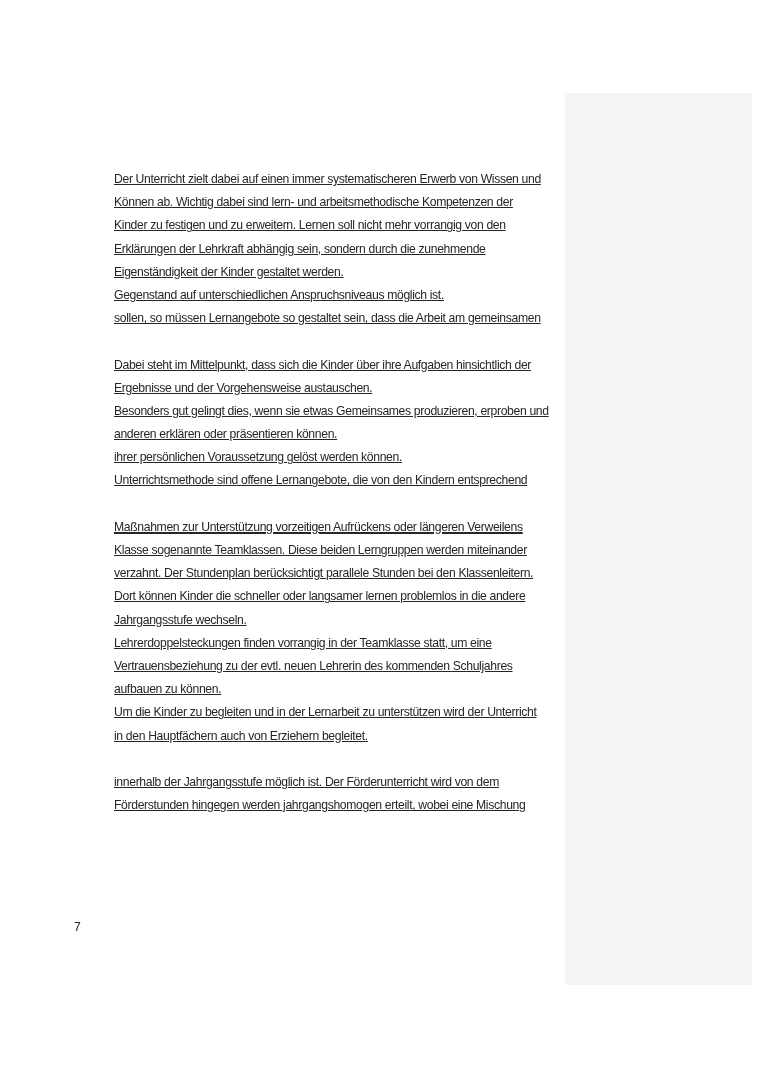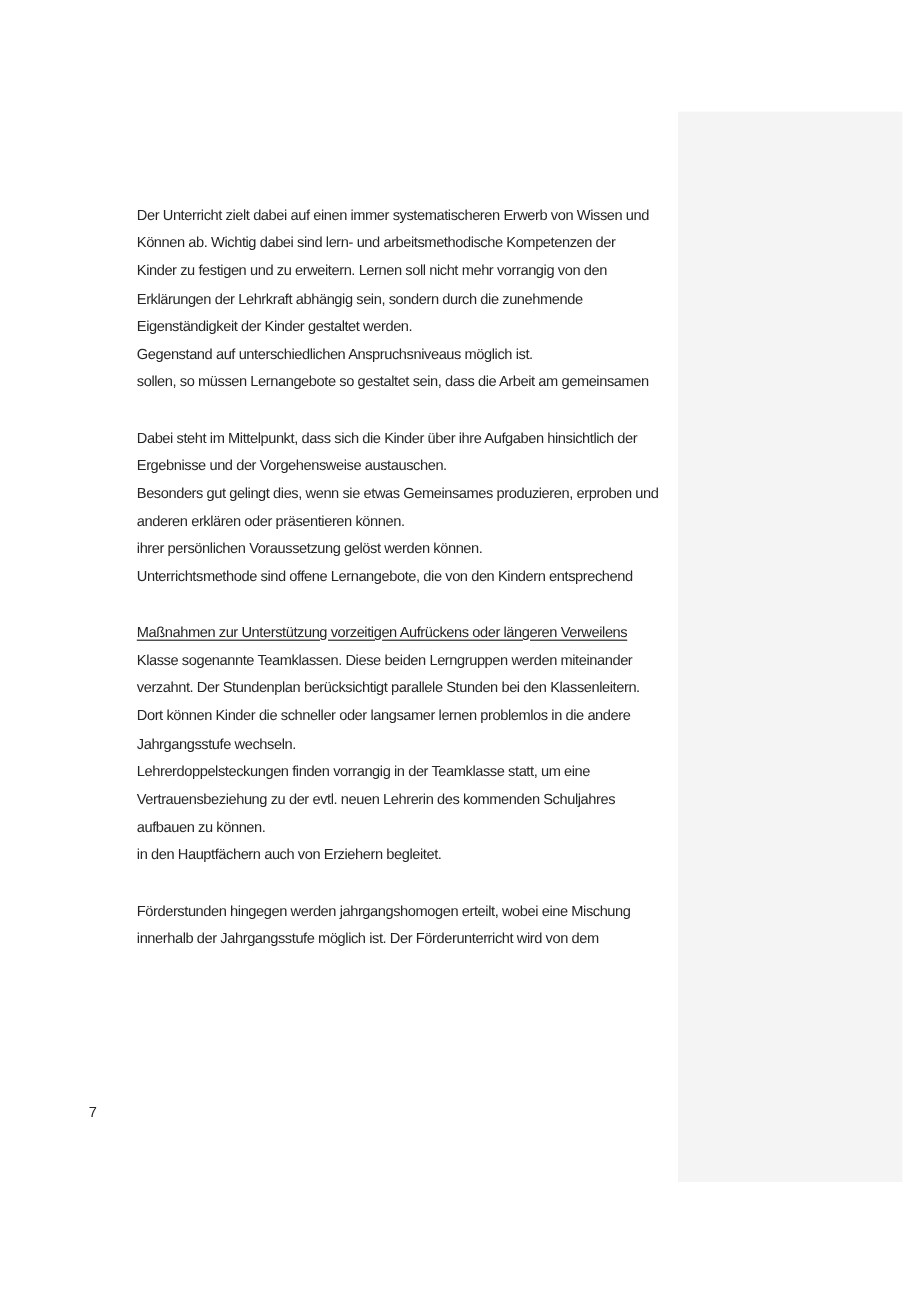--- a/index.html
+++ b/index.html
@@ -22,20 +22,21 @@
     top: 93px;
     width: 187px;
     height: 892px;
     background: var(--panel-bg, #f5f4f4);
   }
   .text-body {
     position: absolute;
     left: 114px;
     top: 168px;
     width: 452px;
+    text-decoration: underline;
   }
   .line {
     white-space: nowrap;
     font-size: 12.2px;
     letter-spacing: -0.35px;
     line-height: 23.2px;
     height: 23.2px;
   }
   .heading .line {
     text-decoration: underline;
@@ -84,22 +85,23 @@
         <div class="line">Maßnahmen zur Unterstützung vorzeitigen Aufrückens oder längeren Verweilens</div>
       </div>
       <div class="para">
         <div class="line">Klasse sogenannte Teamklassen. Diese beiden Lerngruppen werden miteinander</div>
         <div class="line">verzahnt. Der Stundenplan berücksichtigt parallele Stunden bei den Klassenleitern.</div>
         <div class="line">Dort können Kinder die schneller oder langsamer lernen problemlos in die andere</div>
         <div class="line">Jahrgangsstufe wechseln.</div>
         <div class="line">Lehrerdoppelsteckungen finden vorrangig in der Teamklasse statt, um eine</div>
         <div class="line">Vertrauensbeziehung zu der evtl. neuen Lehrerin des kommenden Schuljahres</div>
         <div class="line">aufbauen zu können.</div>
+        <div class="line">Um die Kinder zu begleiten und in der Lernarbeit zu unterstützen wird der Unterricht</div>
         <div class="line">in den Hauptfächern auch von Erziehern begleitet.</div>
       </div>
       <div class="gap"></div>
       <div class="para">
+        <div class="line">innerhalb der Jahrgangsstufe möglich ist. Der Förderunterricht wird von dem</div>
         <div class="line">Förderstunden hingegen werden jahrgangshomogen erteilt, wobei eine Mischung</div>
-        <div class="line">innerhalb der Jahrgangsstufe möglich ist. Der Förderunterricht wird von dem</div>
       </div>
     </div>
   <div class="page-number">7</div>
 </div>
 
 </body></html>

